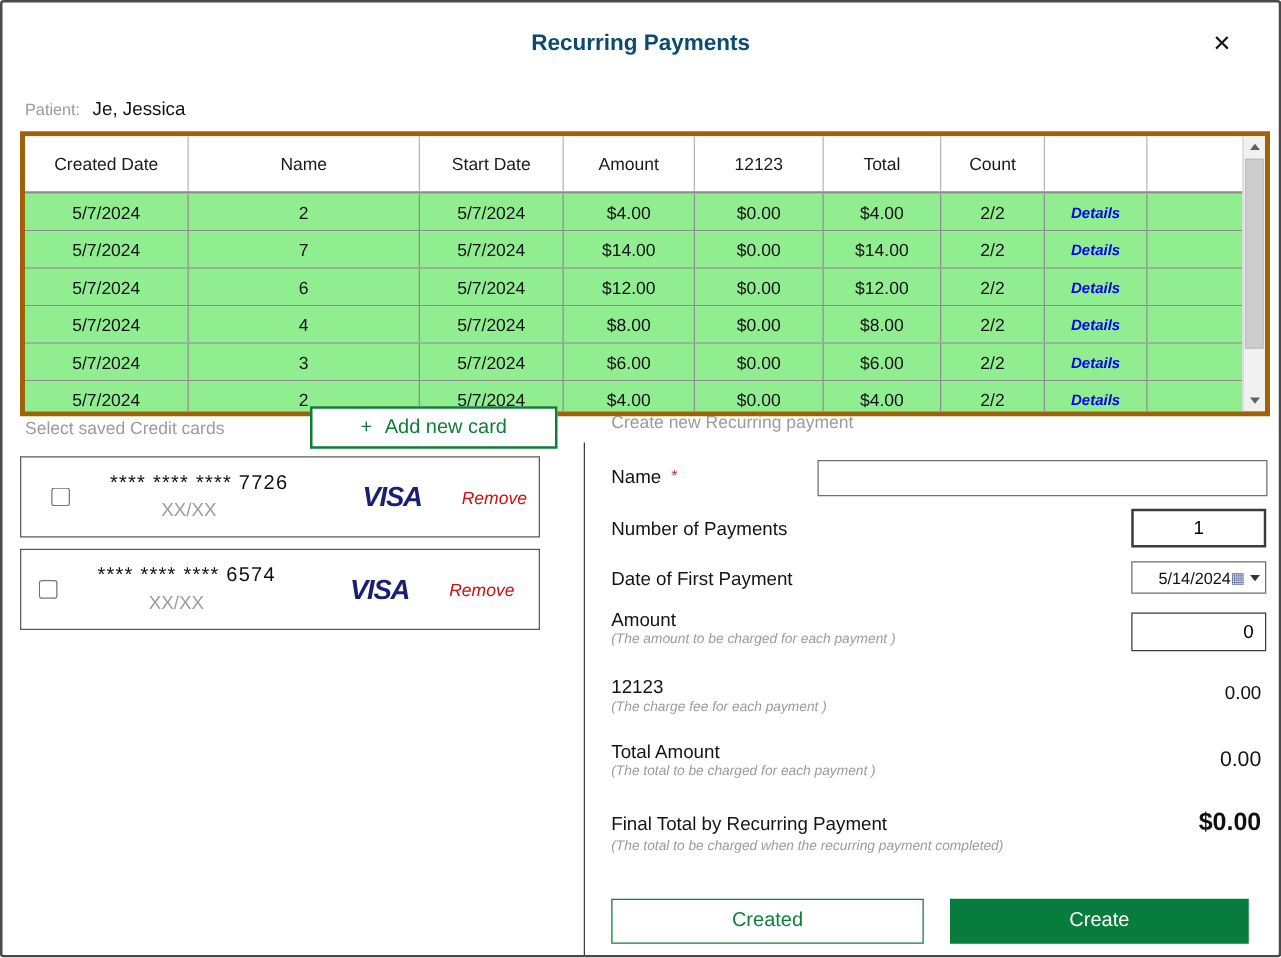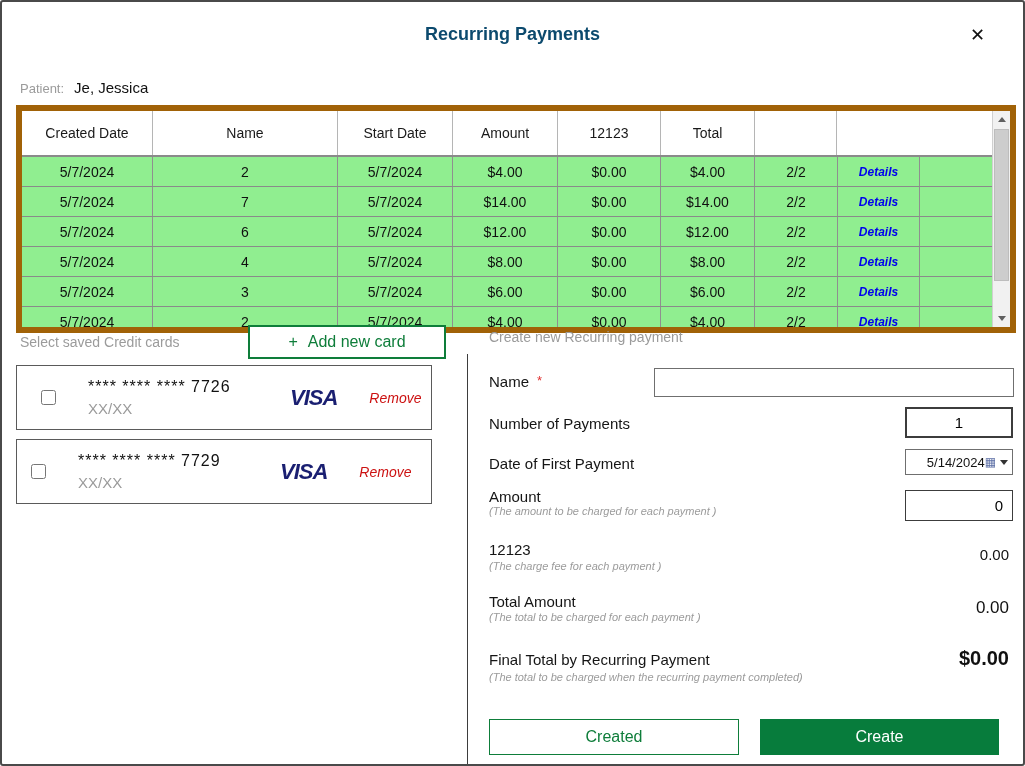--- a/index.html
+++ b/index.html
@@ -13,21 +13,21 @@
   .title { position:absolute; top:22px; left:0; width:100%; text-align:center;
            font-size:18px; font-weight:600; color:#0c4a6e; }
   .close { position:absolute; top:23px; right:38px; font-size:18px; color:#111;
            cursor:pointer; line-height:20px; font-weight:400; }
 
   .patient-line { position:absolute; top:77px; left:18px; font-size:13px; color:#9b9b9b; }
   .patient-name { font-size:15px; color:#111; font-weight:500; margin-left:10px; }
 
   
   .grid { position:absolute; left:14px; top:103px; width:1000px; height:228px;
-          border:6px solid #a16207; background:#fff; overflow:hidden; }
+          border:4px solid #a16207; background:#fff; overflow:hidden; }
   .grid-inner { position:absolute; left:0; top:0; right:18px; bottom:0; overflow:hidden; }
   .g-row { display:flex; width:100%; }
   .g-head { height:46px; background:#fff; border-bottom:2px solid #8a8a8a; }
   .g-head .g-cell { font-size:14px; color:#1a1a1a; border-right:1px solid #b5b5b5; }
   .g-data { height:30px; background:#90ee90; border-bottom:1px solid #8a8a8a; }
   .g-data .g-cell { font-size:14px; color:#101010; border-right:1px solid #8f8f8f; }
   .g-cell { display:flex; align-items:center; justify-content:center; height:100%;
             overflow:hidden; white-space:nowrap; }
   .c0{width:131px;} .c1{width:185px;} .c2{width:115px;} .c3{width:105px;}
   .c4{width:103px;} .c5{width:94px;} .c6{width:83px;} .c7{width:82px;} .c8{flex:1; border-right:none !important;}
@@ -49,21 +49,21 @@
   .cards-label { position:absolute; left:18px; top:332px; font-size:14px; color:#9b9b9b; }
   .add-card-btn { position:absolute; left:246px; top:323px; width:198px; height:34px;
                   background:#fff; border:2px solid #0e7d3a; color:#0e7d3a; font-size:16px;
                   display:flex; align-items:center; justify-content:center; gap:10px; cursor:pointer; }
   .card-box { position:absolute; left:14px; width:416px; height:65px; background:#fff;
               border:1px solid #5a5a5a; display:flex; align-items:center; }
   .card-1 { top:363px;padding-left:10px; } .card-2 { top:437px; }
   .card-check { margin-left:14px; width:15px; height:15px; accent-color:#fff; cursor:pointer; }
   .card-mid { margin-left:32px; width:190px; }
   .card-number { font-size:16px; color:#111; letter-spacing:1px; }
-  .card-expiry { font-size:15px; color:#9b9b9b; margin-top:4px; }
+  .card-expiry { font-size:15px; color:#9b9b9b; margin-top:4px;margin-left:41px; }
   .visa { font-size:22px; font-weight:900; font-style:italic; color:#1a1f71;
           letter-spacing:-1px; margin-left:12px; }
   .remove-link { color:#cc1111; font-style:italic; font-size:14px; margin-left:32px; cursor:pointer; }
 
   
   .v-divider { position:absolute; left:465px; top:352px; width:1px; height:412px; background:#3d3d3d; }
 
   
   .form-label-gray { position:absolute; left:487px; top:327px; font-size:14px; color:#9b9b9b; }
   .f-label { position:absolute; left:487px; font-size:15px; color:#151515; }
@@ -113,20 +113,21 @@
 
   <div class="grid">
     <div class="grid-inner">
       <div class="g-row g-head">
         <div class="g-cell c0">Created Date</div>
         <div class="g-cell c1">Name</div>
         <div class="g-cell c2">Start Date</div>
         <div class="g-cell c3">Amount</div>
         <div class="g-cell c4">12123</div>
         <div class="g-cell c5">Total</div>
+        <div class="g-cell c6">Count</div>
         <div class="g-cell c7"></div>
         <div class="g-cell c8"></div>
       </div>
 
       <div class="g-row g-data">
         <div class="g-cell c0">5/7/2024</div>
         <div class="g-cell c1">2</div>
         <div class="g-cell c2">5/7/2024</div>
         <div class="g-cell c3">$4.00</div>
         <div class="g-cell c4">$0.00</div>
@@ -233,21 +234,21 @@
       <div class="card-number">**** **** **** 7726</div>
       <div class="card-expiry">XX/XX</div>
     </div>
     <div class="visa">VISA</div>
     <div class="remove-link">Remove</div>
   </div>
 
   <div class="card-box card-2">
     <input type="checkbox" class="card-check" style="">
     <div class="card-mid">
-      <div class="card-number">**** **** **** 7729</div>
+      <div class="card-number">**** **** **** 6574</div>
       <div class="card-expiry">XX/XX</div>
     </div>
     <div class="visa">VISA</div>
     <div class="remove-link">Remove</div>
   </div>
 
   <div class="v-divider"></div>
 
   <div class="form-label-gray">Create new Recurring payment</div>
 

